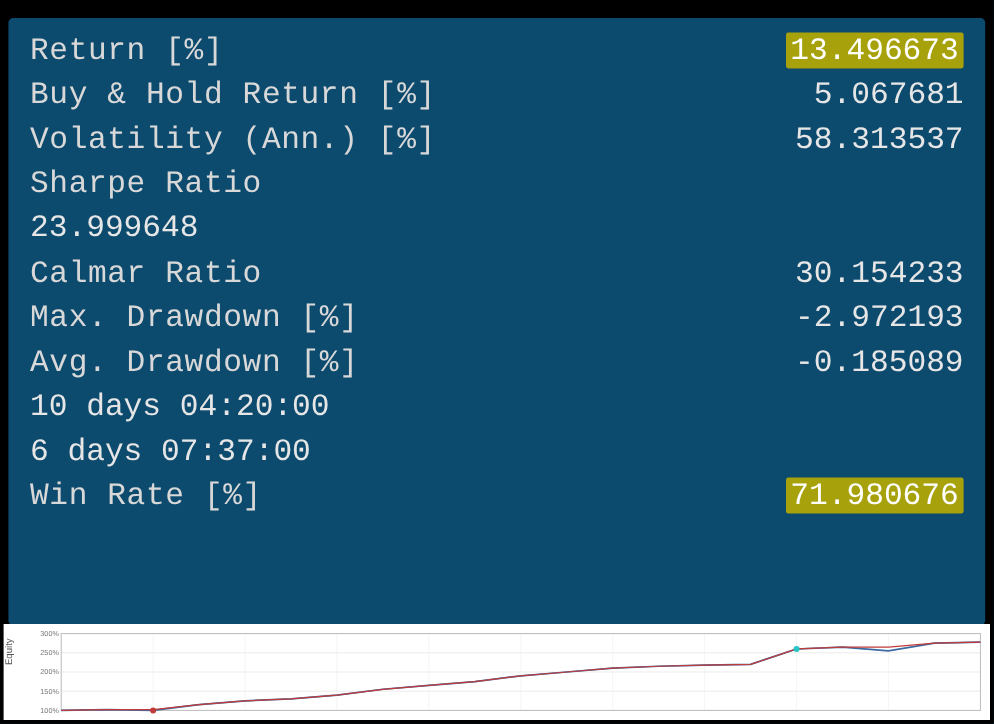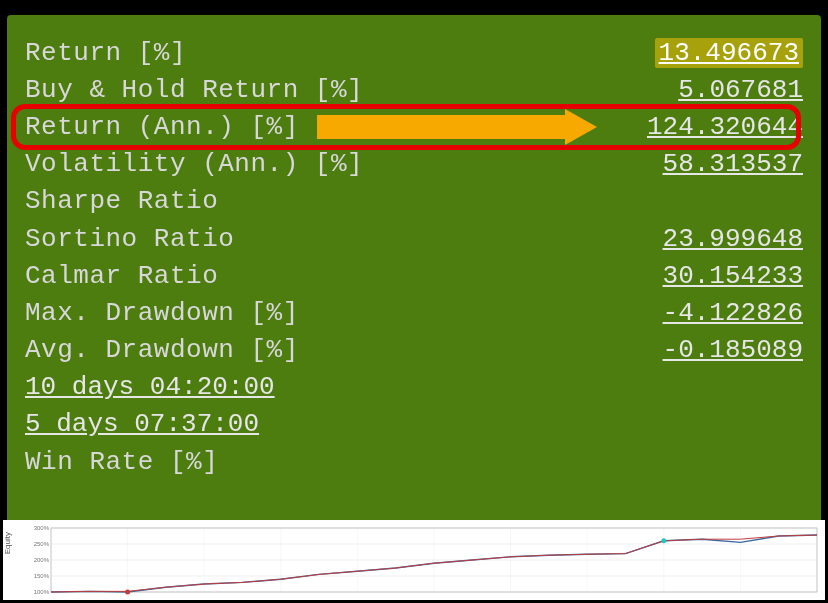--- a/index.html
+++ b/index.html
@@ -3,28 +3,28 @@
 <meta charset="utf-8">
 <style>
   html,body{
     margin:0;padding:0;background:#000;
     font-family:Consolas,'Courier New',monospace;
     font-size:26px;color:#e6e6e6;
   }
   .viewport{width:828px;height:603px;position:relative;background:#000;}
   .stats{
     position:absolute;left:7px;top:15px;width:814px;height:498px;
-    background:#4d7c0f;border-radius:4px;padding-top:19px;
+    background:#0c4a6e;border-radius:4px;padding-top:8px;
   }
   .row{
     display:flex;justify-content:space-between;align-items:center;
     height:37.2px;padding:0 18px;white-space:pre;position:relative;
   }
   .label{letter-spacing:0.5px;color:#d8d8d8;}
-  .val{color:#e6e6e6;text-decoration:underline;}
+  .val{color:#e6e6e6;}
   .hl-val{background:#a7a20b;color:#fff;padding:0 4px;border-radius:2px;}
   .box{
     border:5px solid #e60000;border-radius:14px;
     position:absolute;left:4px;right:20px;top:-4px;bottom:-4px;
     pointer-events:none;
   }
   .arrow{
     position:absolute;left:310px;top:3px;width:280px;height:32px;
     pointer-events:none;
   }
@@ -50,30 +50,29 @@
   svg.equity{position:absolute;left:28px;top:4px;right:4px;bottom:4px;}
 </style>
 </head>
 <body>
 
 <div class="viewport">
 
   <div class="stats" id="stats">
       <div class="row"><span class="label">Return [%]</span><span class="val hl-val">13.496673</span></div>
       <div class="row"><span class="label">Buy &amp; Hold Return [%]</span><span class="val">5.067681</span></div>
-      <div class="row"><span class="label">Return (Ann.) [%]</span><span class="val">124.320644</span><div class="box"></div><div class="arrow"><div class="shaft"></div><div class="head"></div></div></div>
       <div class="row"><span class="label">Volatility (Ann.) [%]</span><span class="val">58.313537</span></div>
       <div class="row"><span class="label">Sharpe Ratio</span></div>
-      <div class="row"><span class="label">Sortino Ratio</span><span class="val">23.999648</span></div>
+      <div class="row"><span class="val">23.999648</span></div>
       <div class="row"><span class="label">Calmar Ratio</span><span class="val">30.154233</span></div>
-      <div class="row"><span class="label">Max. Drawdown [%]</span><span class="val">-4.122826</span></div>
+      <div class="row"><span class="label">Max. Drawdown [%]</span><span class="val">-2.972193</span></div>
       <div class="row"><span class="label">Avg. Drawdown [%]</span><span class="val">-0.185089</span></div>
       <div class="row"><span class="val">10 days 04:20:00</span></div>
-      <div class="row"><span class="val">5 days 07:37:00</span></div>
-      <div class="row"><span class="label">Win Rate [%]</span></div>
+      <div class="row"><span class="val">6 days 07:37:00</span></div>
+      <div class="row"><span class="label">Win Rate [%]</span><span class="val hl-val">71.980676</span></div>
     </div>
 
   <div class="chartbox">
     <span class="ylabel">Equity</span>
     <svg class="equity" viewBox="0 0 790 72" preserveAspectRatio="none">
       <g id="grid">
           <line x1="20" x2="786" y1="68" y2="68" stroke="#ddd" stroke-width="0.5"></line>
           <line x1="20" x2="786" y1="52" y2="52" stroke="#ddd" stroke-width="0.5"></line>
           <line x1="20" x2="786" y1="36" y2="36" stroke="#ddd" stroke-width="0.5"></line>
           <line x1="20" x2="786" y1="20" y2="20" stroke="#ddd" stroke-width="0.5"></line>

